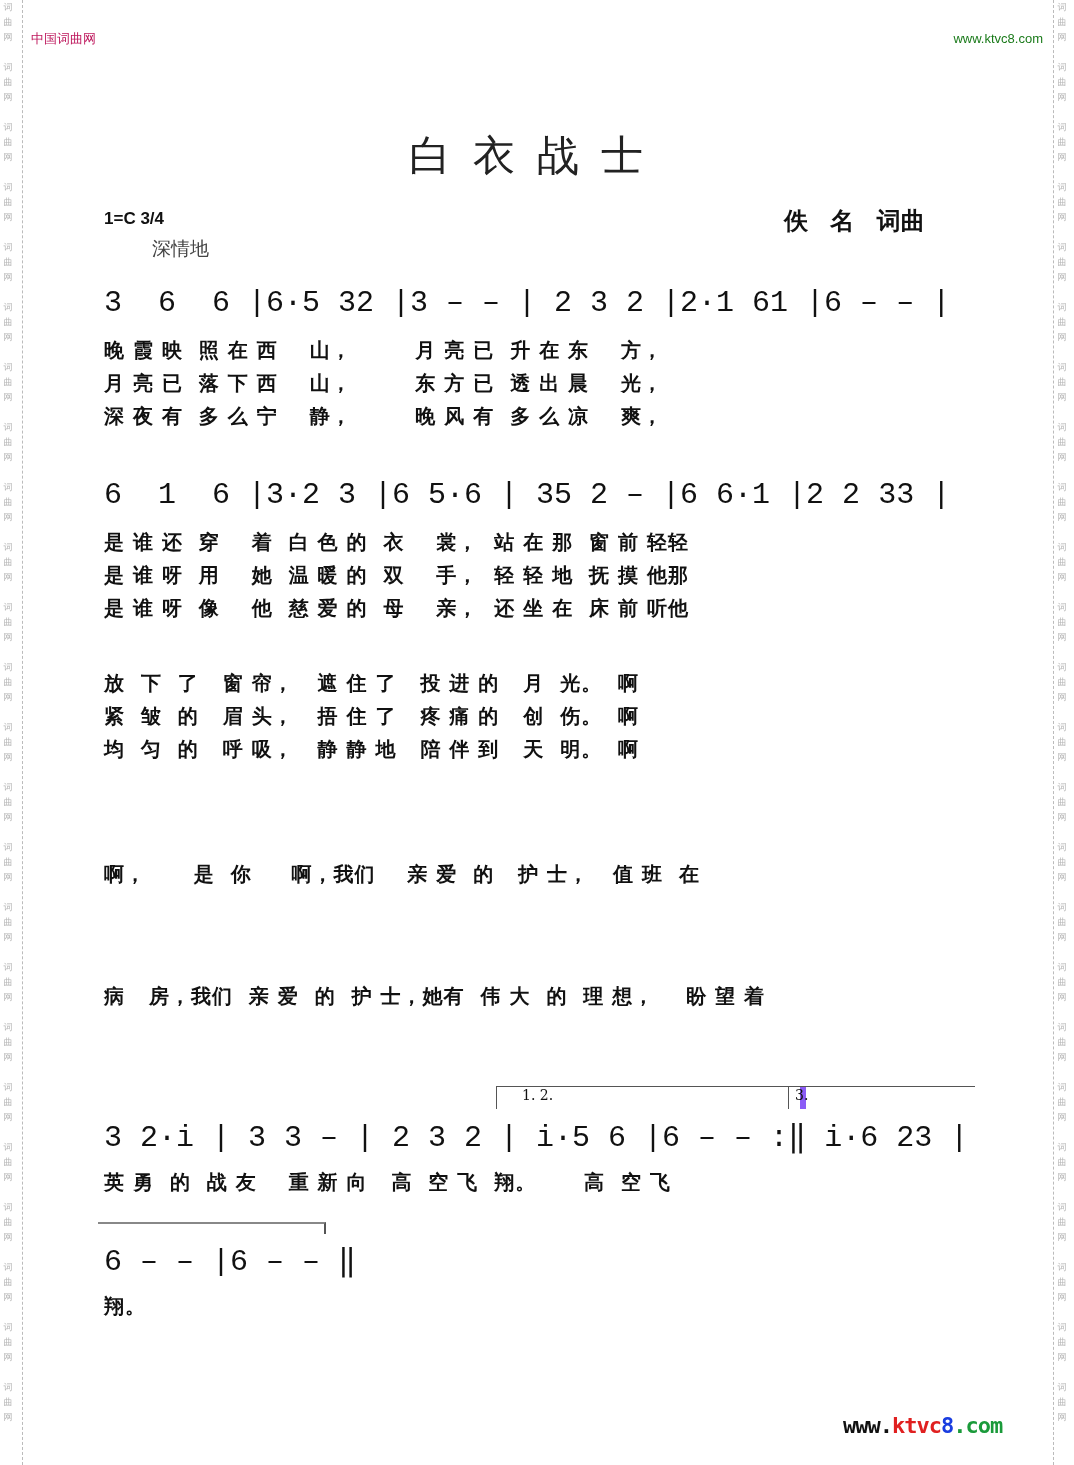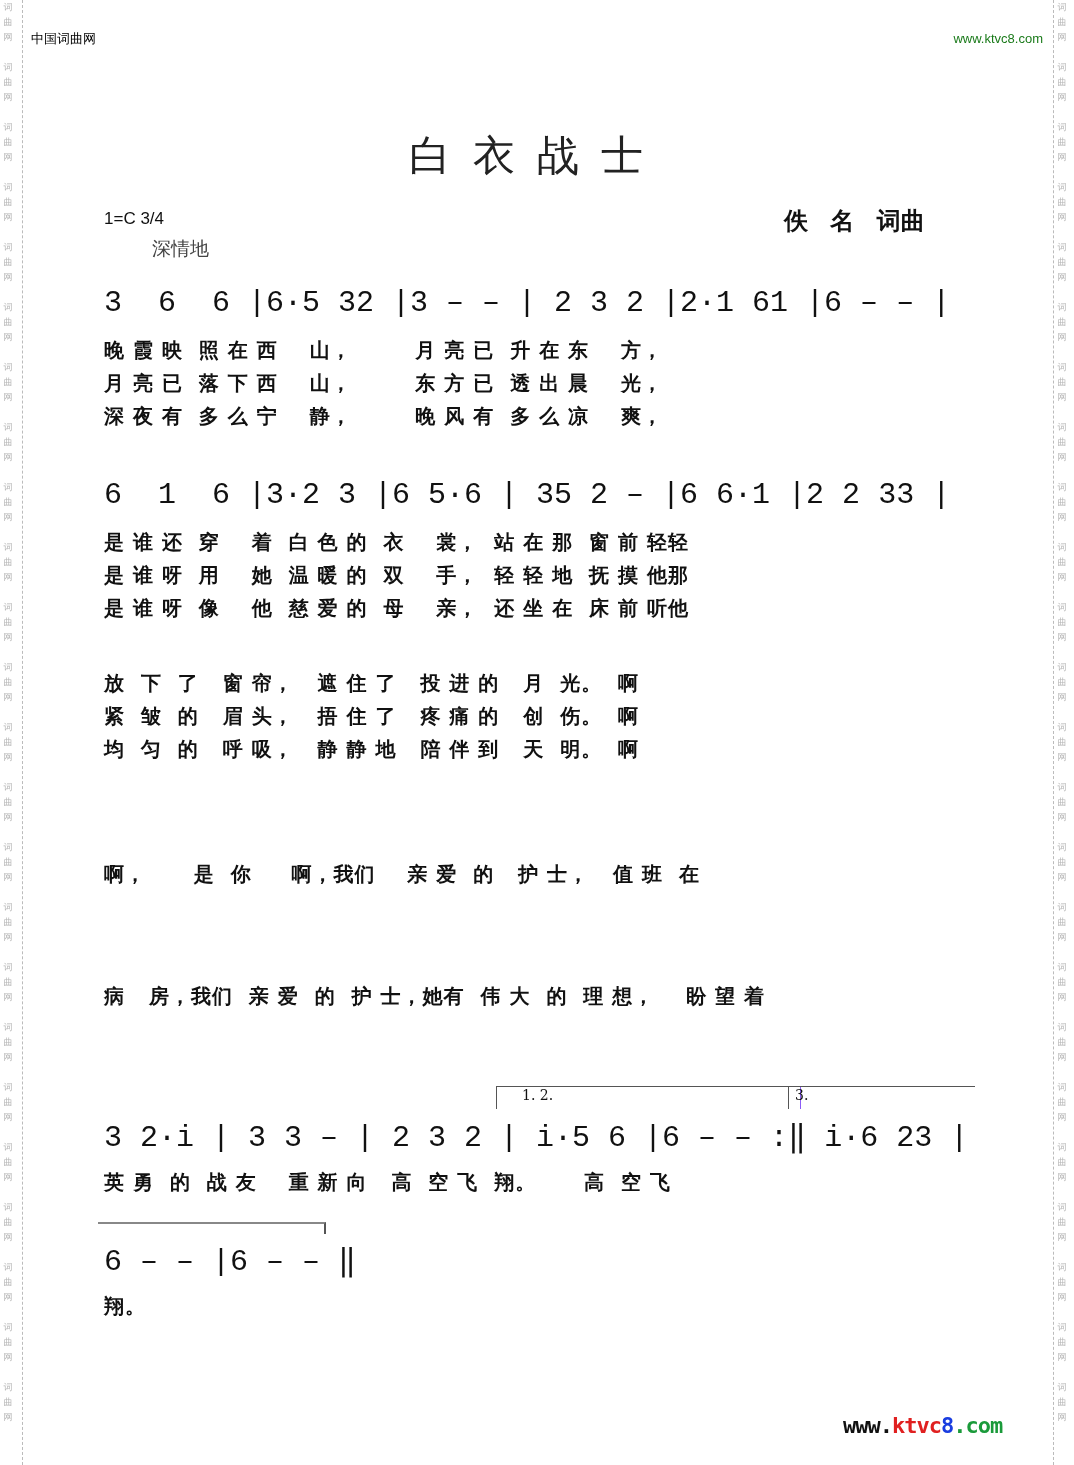--- a/index.html
+++ b/index.html
@@ -1,24 +1,24 @@
 <!DOCTYPE html>
 <html><head>
 <meta charset="utf-8">
 <style>
   html, body { margin:0; padding:0; background:#fff; }
   body { width:1074px; height:1465px; position:relative; overflow:hidden; font-family:"DejaVu Sans", sans-serif; color:#111; }
   .margin { position:absolute; top:0; width:22px; height:1465px; overflow:hidden; }
   .margin.left { left:0; border-right:1px dashed #bbb; }
   .margin.right { right:0; border-left:1px dashed #bbb; left:auto; width:20px; }
   .margin .wm { display:block; font-size:9px; color:#b5b5b5; line-height:15px; text-align:center; margin-bottom:15px; width:16px; }
-  .site-left { position:absolute; left:31px; top:30px; font-size:13px; color:#000000; }
+  .site-left { position:absolute; left:31px; top:30px; font-size:13px; color:#be185d; }
   .site-right { position:absolute; right:31px; top:31px; font-size:13px; color:#1a7a1a; font-family:"Liberation Sans", sans-serif; }
   .title { position:absolute; left:0; right:0; top:128px; text-align:center; font-size:42px; letter-spacing:22px; font-weight:normal; color:#222; }
-  .key { position:absolute; left:104px; top:209px; font-size:17px; font-family:"Liberation Sans", sans-serif; }
+  .key { position:absolute; left:104px; top:209px; font-size:17px; font-family:"Liberation Sans", sans-serif;font-weight:bold; }
   .tempo { position:absolute; left:152px; top:236px; font-size:19px; color:#444; }
   .credit { position:absolute; left:784px; top:205px; font-size:24px; font-weight:bold; font-family:"DejaVu Serif", serif; word-spacing:14px; }
   .row { position:absolute; left:104px; width:870px; }
   .notes { position:relative; height:48px; font-family:Liberation Mono, monospace; font-size:30px; white-space:pre; }
   .lyric { position:relative; font-family:"DejaVu Serif", serif; font-weight:bold; font-size:20px; height:33px; line-height:33px; white-space:pre; letter-spacing:1px; }
   .volta { position:absolute; border-top:1px solid #555; border-left:1px solid #555; height:22px; font-family:"DejaVu Serif", serif; font-size:14px; padding-left:6px; }
   .logo { position:absolute; left:843px; top:1413px; font-size:22px; font-family:"DejaVu Sans Mono", monospace; font-weight:bold; letter-spacing:-1px; }
   .logo .a{color:#111}.logo .b{color:#e02020}.logo .c{color:#1a3de0}.logo .d{color:#1a9a3a}
 </style>
 </head>
@@ -203,21 +203,21 @@
 
 <div class="row" style="top:858px">
   <div class="lyric">啊，      是  你     啊，我们    亲 爱  的   护 士，   值 班  在</div>
 </div>
 
 <div class="row" style="top:980px">
   <div class="lyric">病   房，我们  亲 爱  的  护 士，她有  伟 大  的  理 想，    盼 望 着</div>
 </div>
 
 <div class="row" style="top:1118px">
-  <div class="volta" style="left:392px; top:-32px; width:278px; border-right:1px solid #8b5cf6;padding-left:25px;">1. 2.</div>
+  <div class="volta" style="left:392px; top:-32px; width:278px; border-right:6px solid #8b5cf6;padding-left:25px;">1. 2.</div>
   <div class="volta" style="left:684px; top:-32px; width:180px;">3.</div>
   <div class="notes">3 2·i | 3 3 – | 2 3 2 | i·5 6 |6 – – :‖ i·6 23 |</div>
   <div class="lyric">英 勇  的  战 友    重 新 向   高  空 飞  翔。      高  空 飞</div>
 </div>
 
 <div class="row" style="top:1242px">
   <div style="position:absolute; left:-6px; top:-20px; width:226px; height:10px; border-top:2px solid #888; border-right:2px solid #555;"></div>
   <div class="notes">6 – – |6 – – ‖</div>
   <div class="lyric">翔。</div>
 </div>

